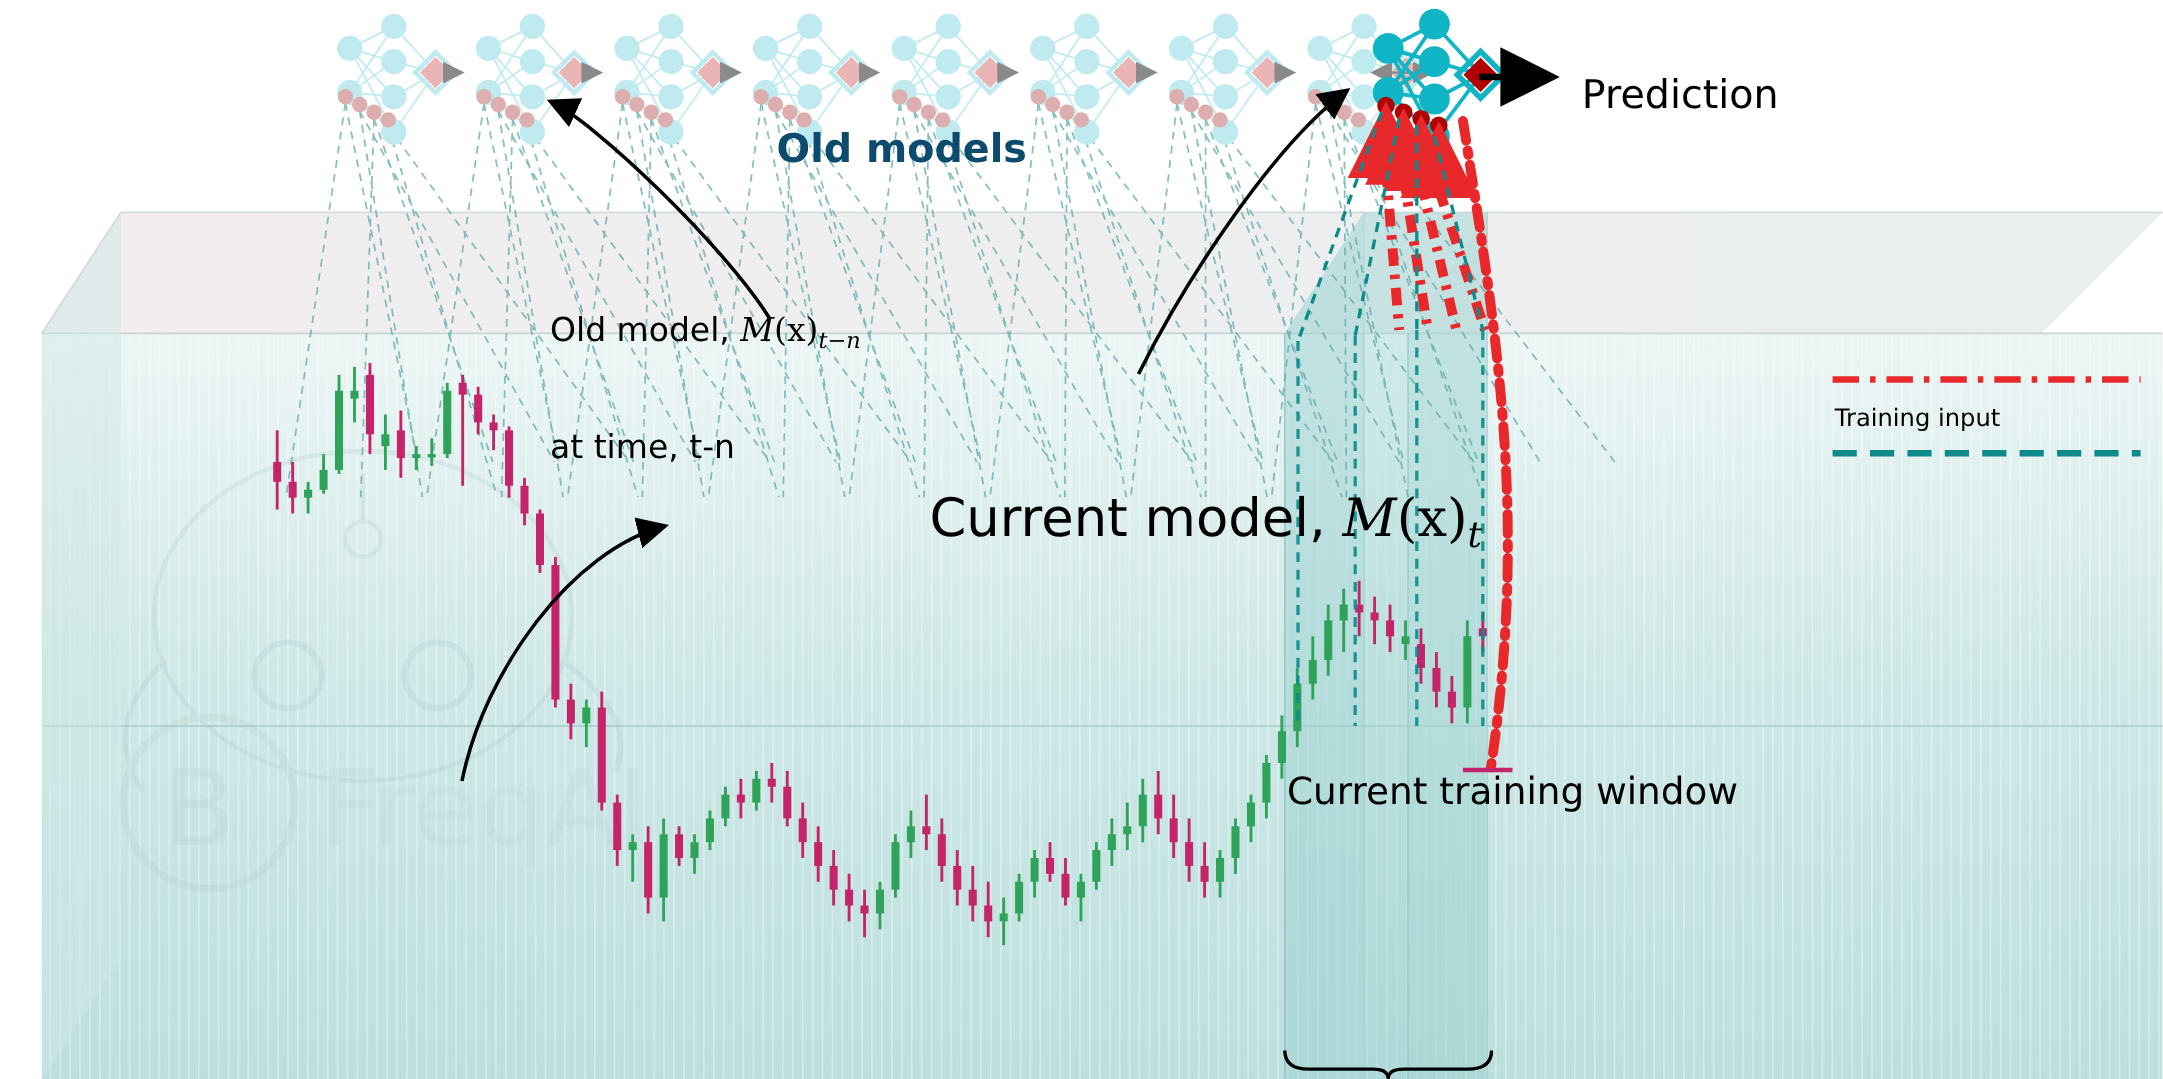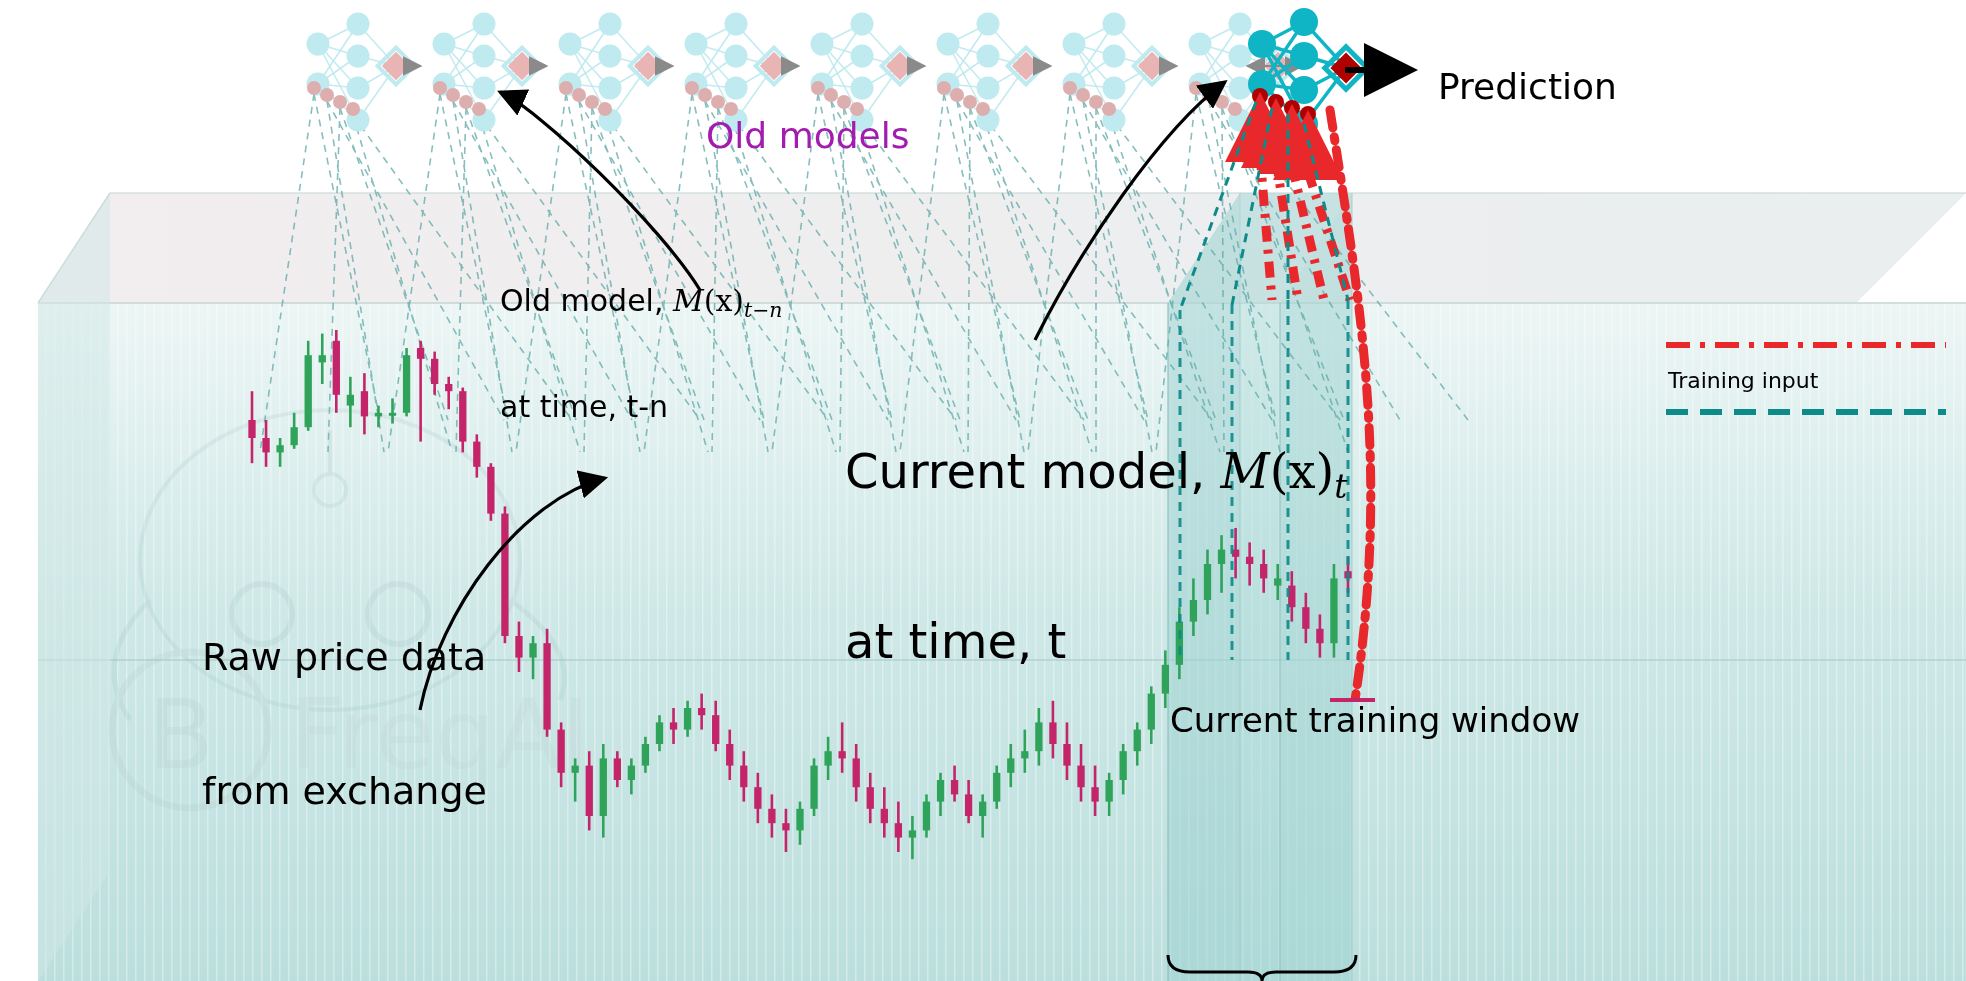--- a/index.html
+++ b/index.html
@@ -1,21 +1,21 @@
 <!DOCTYPE html>
 <html><head>
 <meta charset="utf-8">
 <style>
   html,body{margin:0;padding:0;background:#ffffff;}
   body{width:1966px;height:981px;position:relative;overflow:hidden;
        font-family:"DejaVu Sans","Liberation Sans",sans-serif;}
   #stage{position:absolute;left:0;top:0;width:1966px;height:981px;}
   svg.layer{position:absolute;left:0;top:0;width:1966px;height:981px;overflow:visible;}
   .txt{position:absolute;color:#000;line-height:1.18;white-space:pre;}
-  .lbl-old-models{color:#a21caf;}
+  .lbl-old-models{color:#0c4a6e;font-weight:bold;}
   .math{font-family:"DejaVu Serif","Liberation Serif",serif;font-style:italic;}
   .mathsub{font-family:"DejaVu Serif","Liberation Serif",serif;font-style:italic;font-size:0.68em;
            vertical-align:baseline;position:relative;top:0.30em;}
   .mathup{font-family:"DejaVu Serif","Liberation Serif",serif;font-style:normal;}
 </style>
 </head>
 <body>
 
 <div id="stage">
 
@@ -598,26 +598,21 @@
 
   <div class="txt" style="left:1438px;top:38px;font-size:36px;margin-top:28px;">Prediction</div>
 
   <div class="txt" style="left:500px;top:212px;font-size:30px;">
     <div><span>Old model, </span><span class="math">M</span><span class="mathup">(x)</span><span class="mathsub">t−n</span></div>
     <div>at time, t-n</div>
   </div>
 
   <div class="txt" style="left:845px;top:330px;font-size:48px;">
     <div><span>Current model, </span><span class="math">M</span><span class="mathup">(x)</span><span class="mathsub">t</span></div>
-    <div>at time, t</div>
   </div>
 
-  <div class="txt" style="left:202px;top:545px;font-size:38px;">
-    <div>Raw price data</div>
-    <div>from exchange</div>
-  </div>
 
   <div class="txt" style="left:1170px;top:700px;font-size:34px;">Current training window</div>
 
 
   <div class="txt" style="left:1668px;top:368px;font-size:22px;">Training input</div>
 
 </div>
 
 </body></html>

